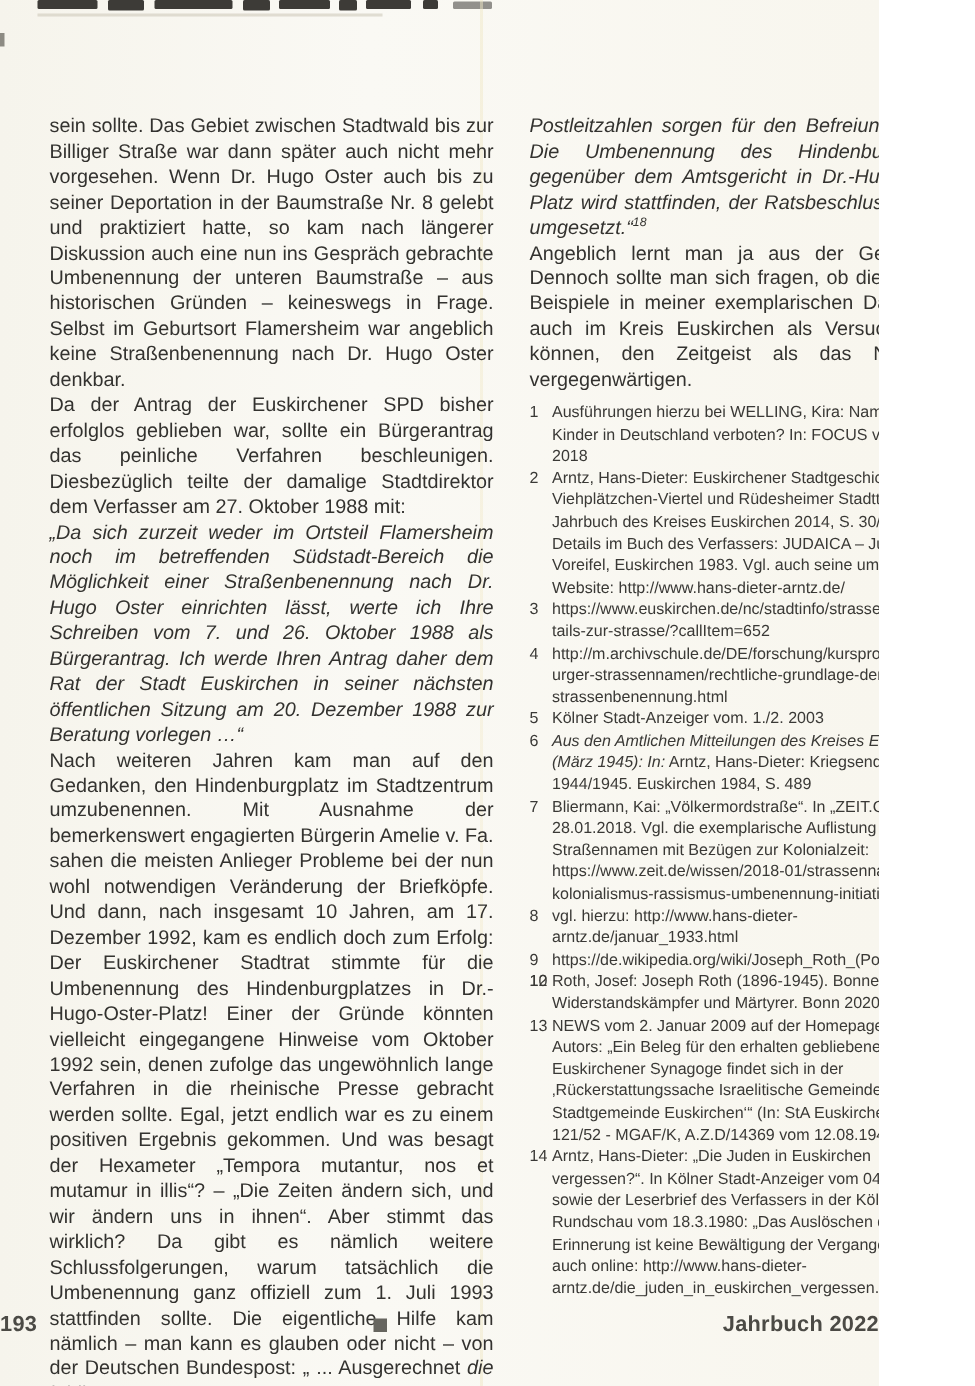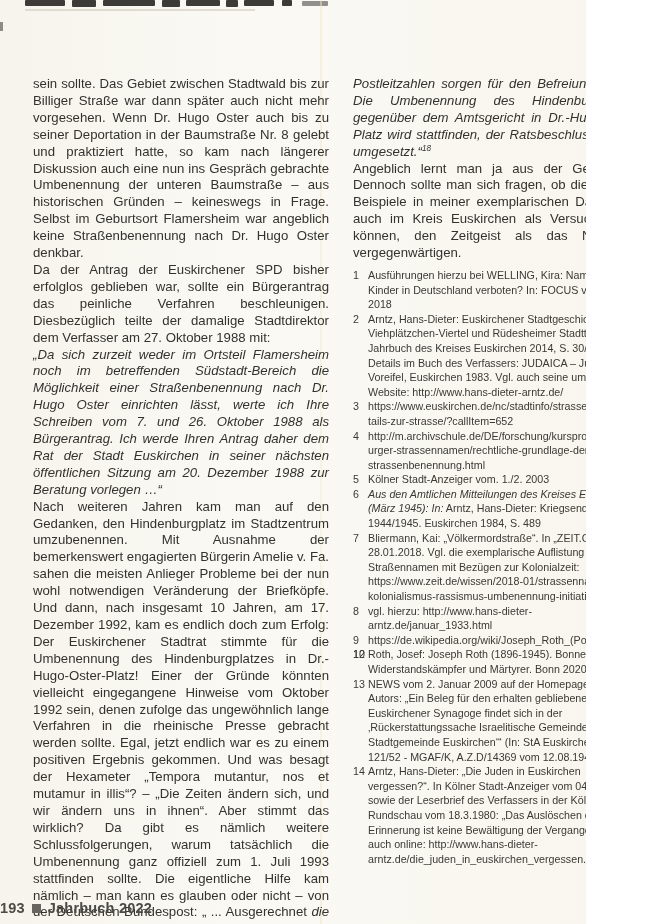--- a/index.html
+++ b/index.html
@@ -20,21 +20,21 @@
   .col-right{left:333px;width:289px;margin-left:20px;}
   .para{margin:0;font-size:13.2px;line-height:16.9px;text-align:justify;text-justify:inter-word;}
   .it{font-style:italic;}
   sup{font-size:0.62em;line-height:0;vertical-align:super;}
   
   .footnotes{margin:6px 0 0 0;padding:0;list-style:none;font-size:10.7px;line-height:14.6px;color:#3a3936;}
   .fn{position:relative;padding-left:15px;text-align:left;}
   .fn-num{position:absolute;left:0;top:0;}
   .fn-text{word-break:break-word;overflow-wrap:anywhere;}
   
-  .footer{position:absolute;left:0;top:900px;width:100%;display:flex;justify-content:flex-start;
+  .footer{position:absolute;left:0;top:875px;width:100%;display:flex;justify-content:space-between;
     align-items:center;gap:7px;font-size:14.5px;font-weight:bold;color:#4b4a45;letter-spacing:.2px;}
   .sq{width:9px;height:9px;background:#66655f;display:inline-block;}
 </style>
 </head>
 <body>
 
 <div class="page">
 
   <div>
     <span class="top-frag" style="left:25px;top:0;width:40px;height:6px;"></span>

